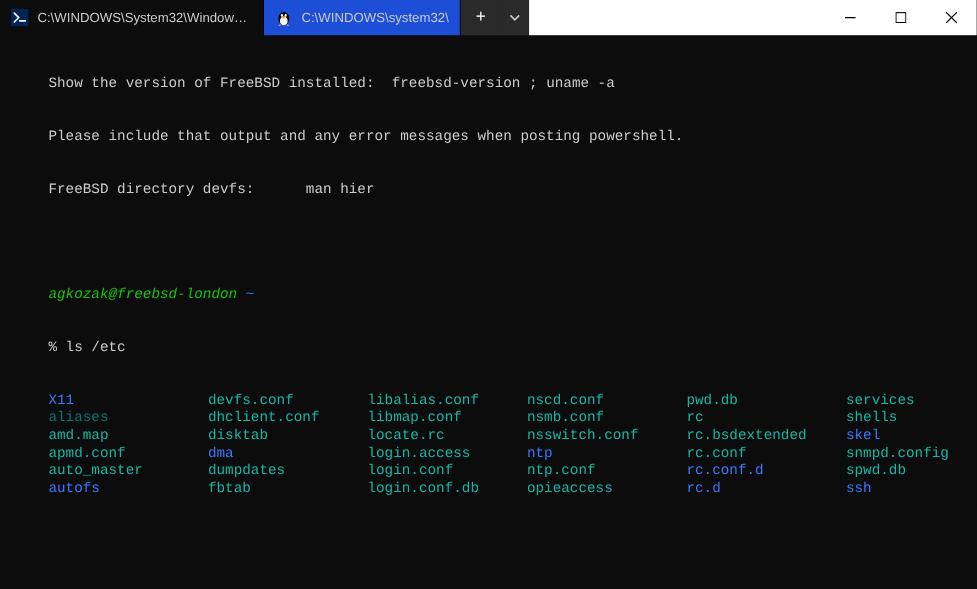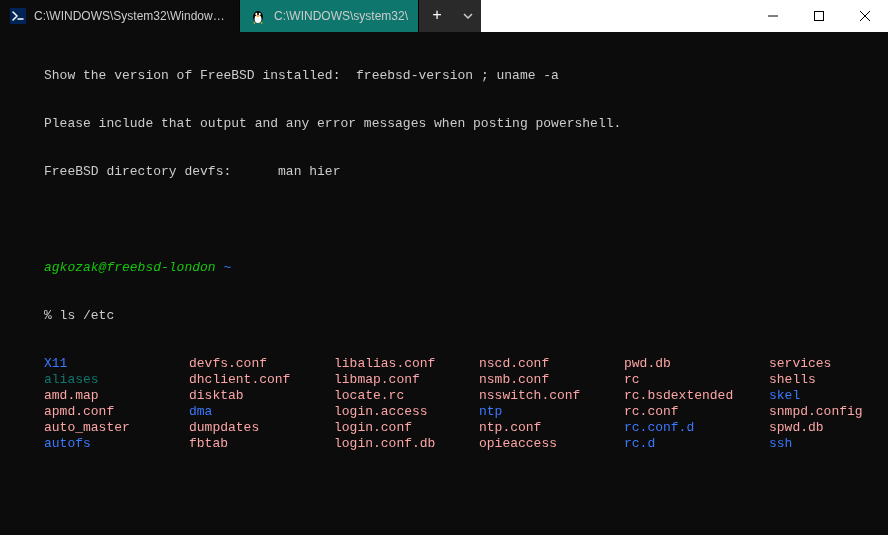--- a/index.html
+++ b/index.html
@@ -29,21 +29,21 @@
       padding: 0 10px;
       gap: 8px;
       font-family: 'Segoe UI', sans-serif;
       font-size: 12px;
       color: #cccccc;
       max-width: 240px;
       cursor: pointer;
       border-right: 1px solid #000;
     }
     .tab.active { background: #0c0c0c; }
-    .tab.inactive { background: #0f766e; text-align: center; }
+    .tab.inactive { background: #1d4ed8; text-align: center; }
     .tab-icon {
       width: 16px;
       height: 16px;
       display: inline-flex;
       align-items: center;
       justify-content: center;
       flex-shrink: 0;
     }
     .tab-title {
       white-space: nowrap;
@@ -87,21 +87,21 @@
       font-family: 'Segoe UI', sans-serif;
       cursor: pointer;
     }
     .terminal {
       padding: 4px 4px;
       line-height: 16px;
       white-space: pre;
       letter-spacing: 0;
     }
     .row { display: block; height: 16px; margin-left: 40px; }
-    .c-white { color: #fca5a5; }
+    .c-white { color: #14b8a6; }
     .c-green { color: #16c60c; font-style: italic; }
     .c-blue  { color: #3b78ff; }
     .c-mag   { color: #0f766e; }
     .cols { display: grid; grid-template-columns: 145px 145px 145px 145px 145px 145px; }
     .cell { white-space: nowrap; overflow: hidden; }
   </style>
 </head>
 <body>
 
 <div class="titlebar">

